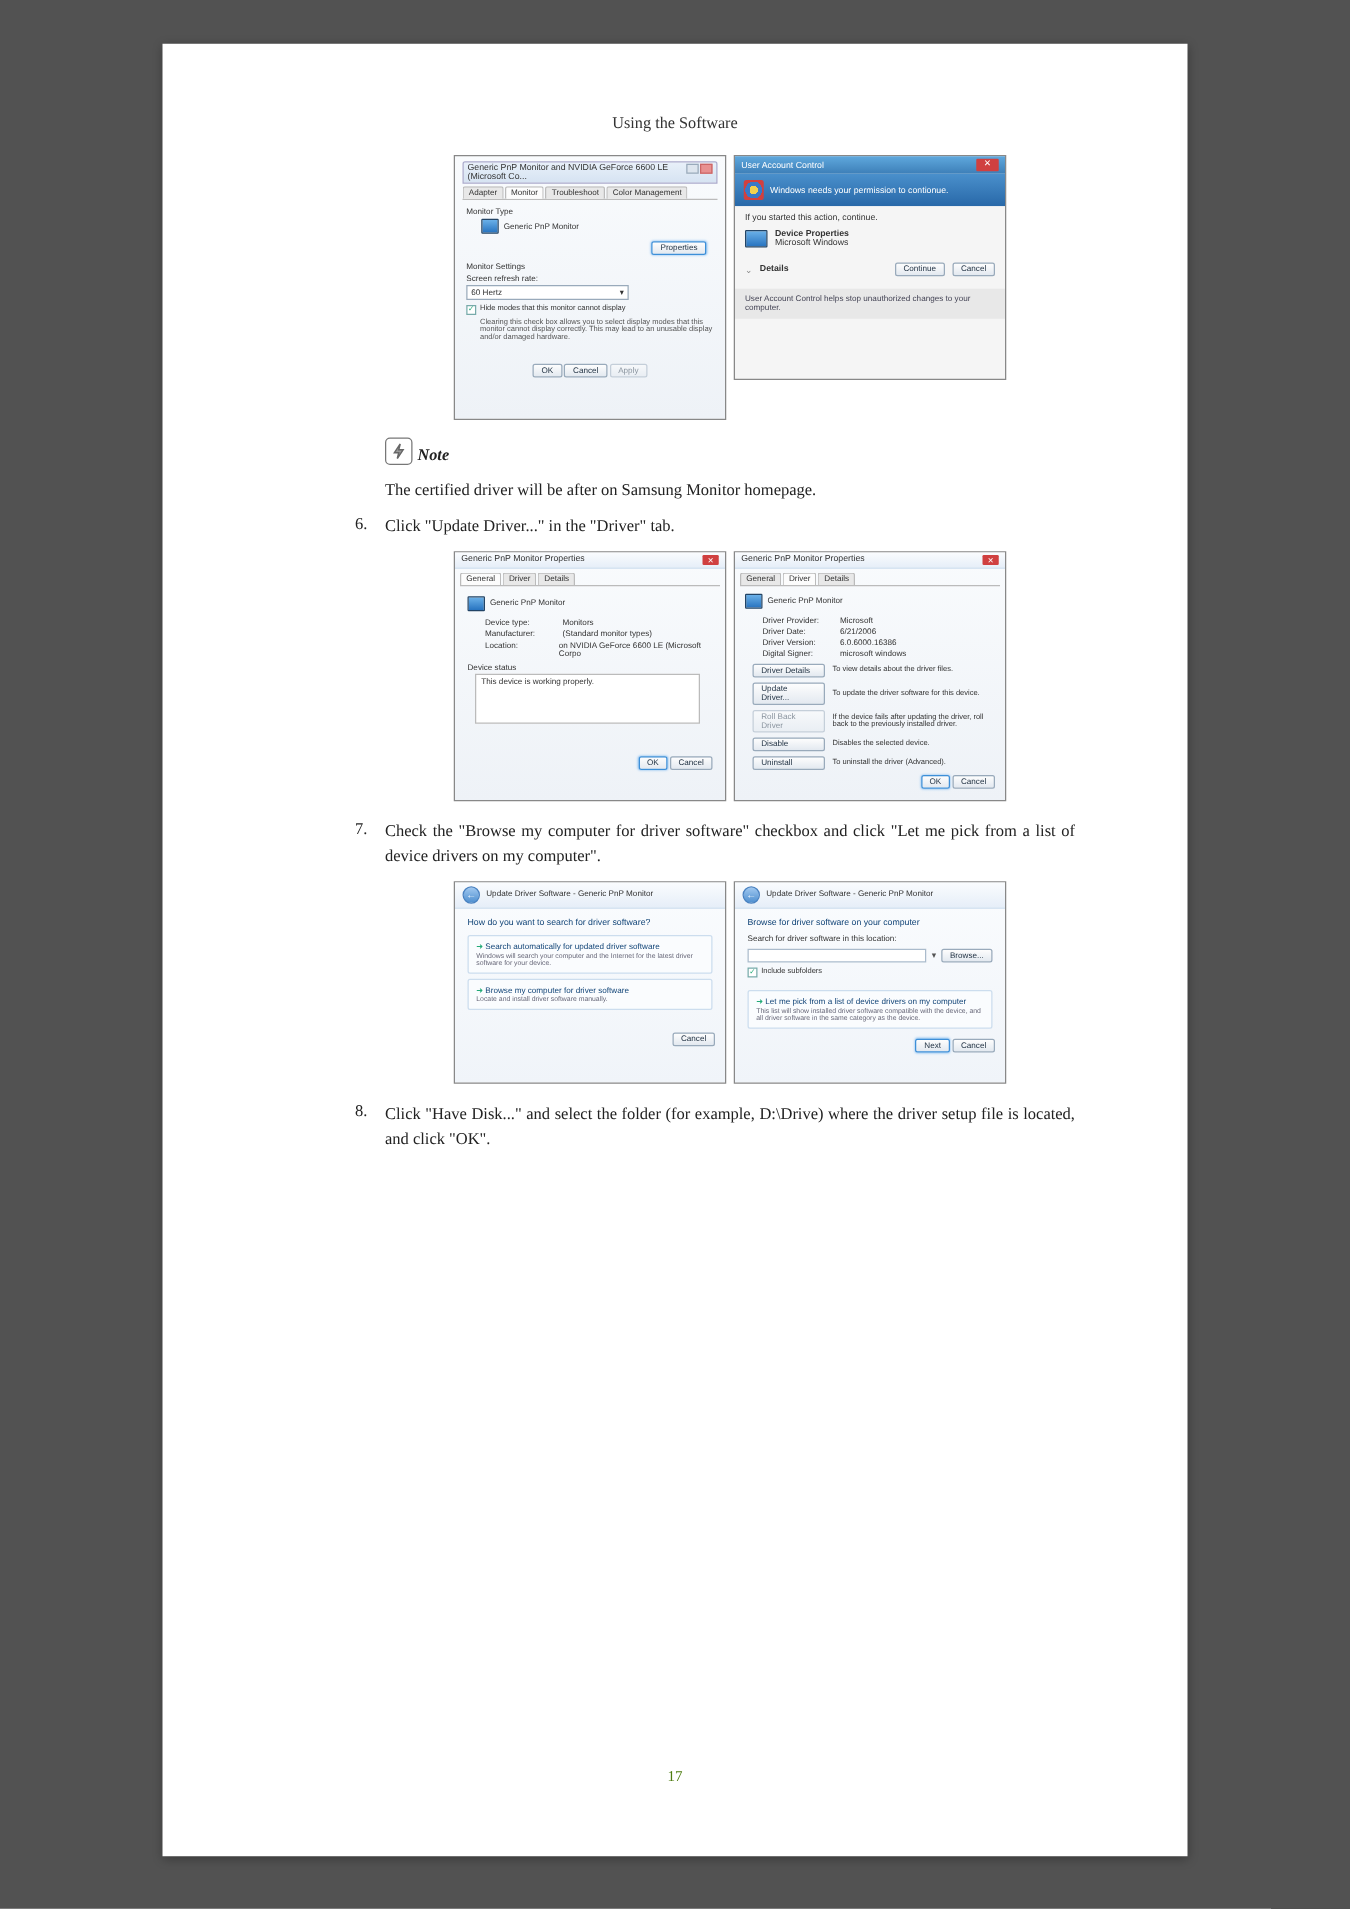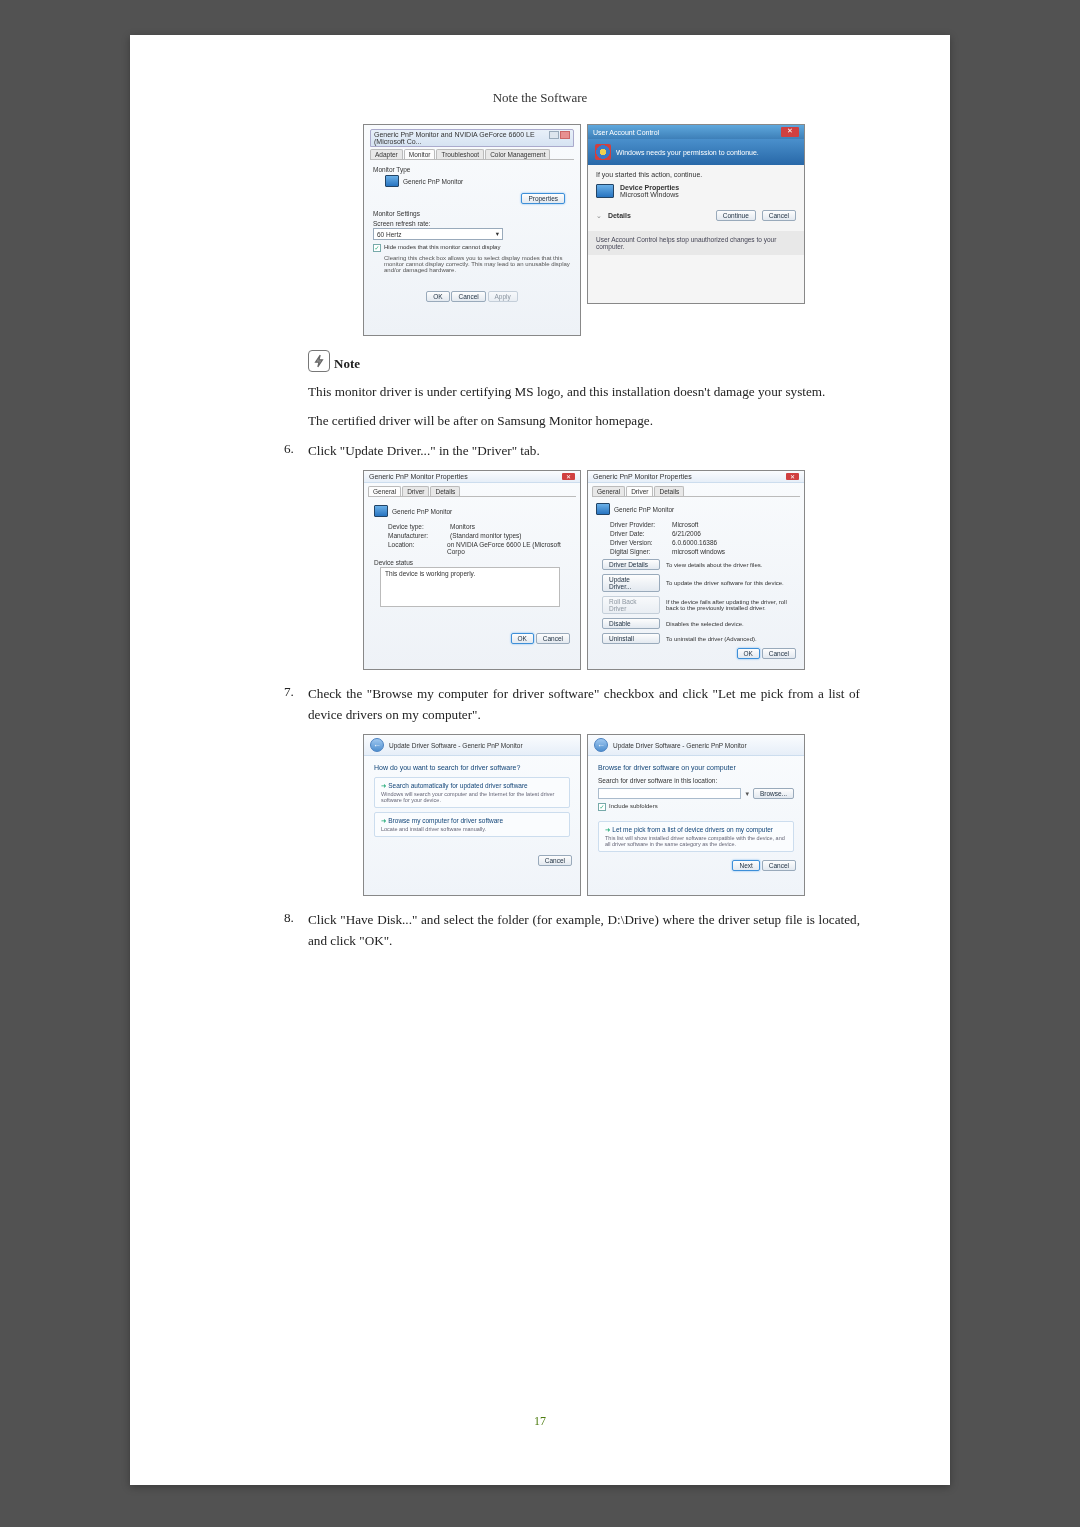--- a/index.html
+++ b/index.html
@@ -233,20 +233,21 @@
       color: #777;
     }
     .note-icon svg {
       width: 14px;
       height: 14px;
     }
     .note-label {
       font-weight: bold;
       font-size: 13px;
       color: #222;
+      font-style: italic;
     }
     .body-text {
       font-size: 13.2px;
       color: #222;
       line-height: 1.55;
       margin: 9px 0;
       text-align: justify;
     }
     .indent-body {
       margin-left: 88px;
@@ -391,21 +392,21 @@
       background: white;
     }
     .screenshot-center {
       margin-left: 88px;
     }
   </style>
 </head>
 <body>
 
 <div class="page">
-  <div class="page-header">Note the Software</div>
+  <div class="page-header">Using the Software</div>
 
   <div class="screenshot-row screenshot-center">
 
     <div class="screenshot ss-monitor">
       <div class="ss-title">
         <span>Generic PnP Monitor and NVIDIA GeForce 6600 LE (Microsoft Co...</span>
         <span class="ss-close-btns">
           <span class="ss-win-btn"></span>
           <span class="ss-win-btn red"></span>
         </span>
@@ -474,21 +475,20 @@
   </div>
 
   <div class="note-row">
     <div class="note-icon">
       <svg viewBox="0 0 24 24" fill="none" stroke="currentColor" stroke-width="2">
         <path d="M14 2 L6 14 L12 14 L10 22 L18 10 L12 10 Z" fill="#999" stroke="#666"></path>
       </svg>
     </div>
     <span class="note-label">Note</span>
   </div>
-  <div class="body-text indent-body">This monitor driver is under certifying MS logo, and this installation doesn't damage your system.</div>
   <div class="body-text indent-body">The certified driver will be after on Samsung Monitor homepage.</div>
 
   <div class="list-item">
     <div class="list-num">6.</div>
     <div class="list-text">Click "Update Driver..." in the "Driver" tab.</div>
   </div>
 
   <div class="screenshot-row screenshot-center">
     <div class="screenshot ss-props">
       <div class="ss-props-title">

